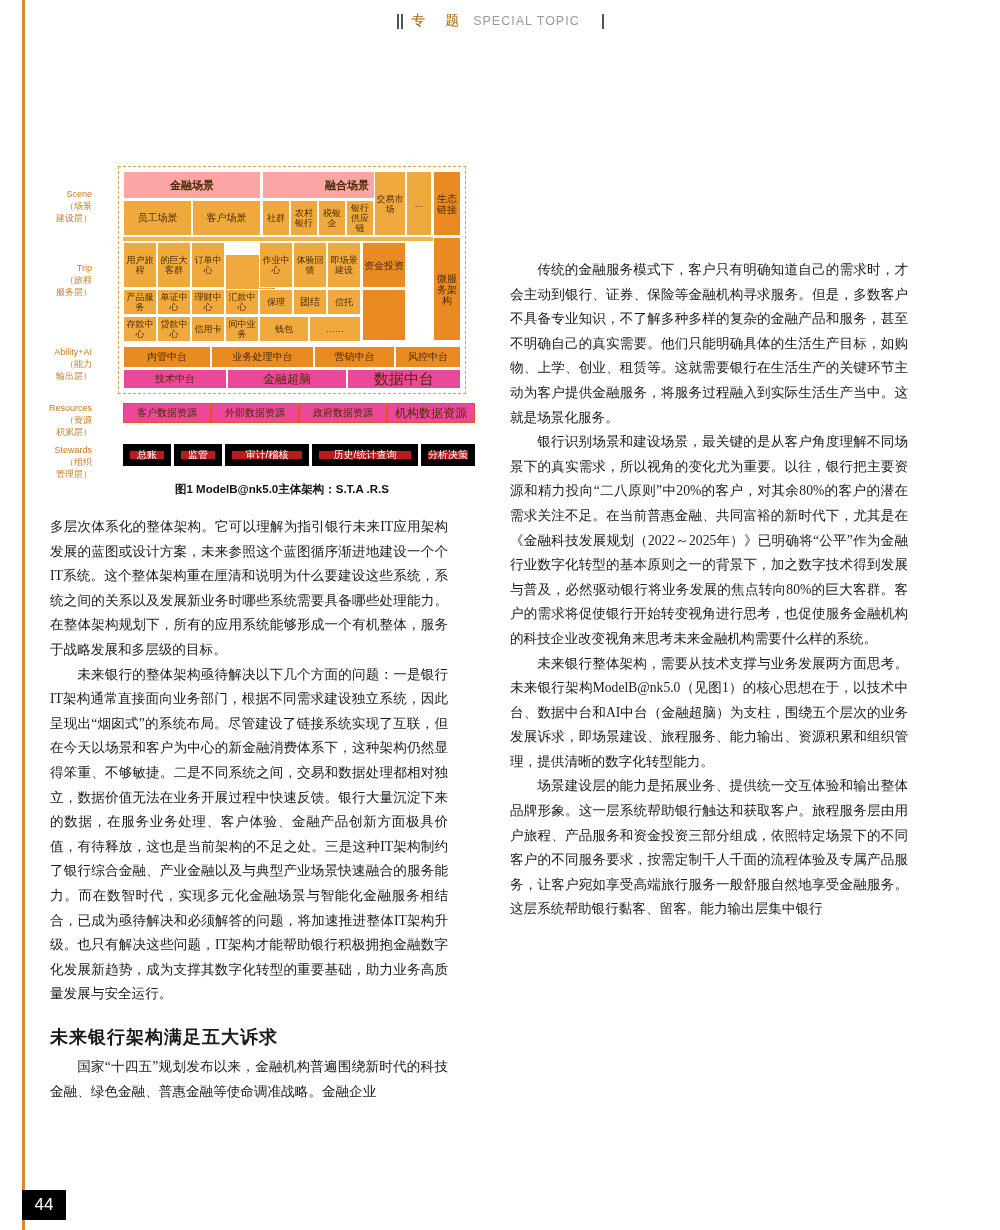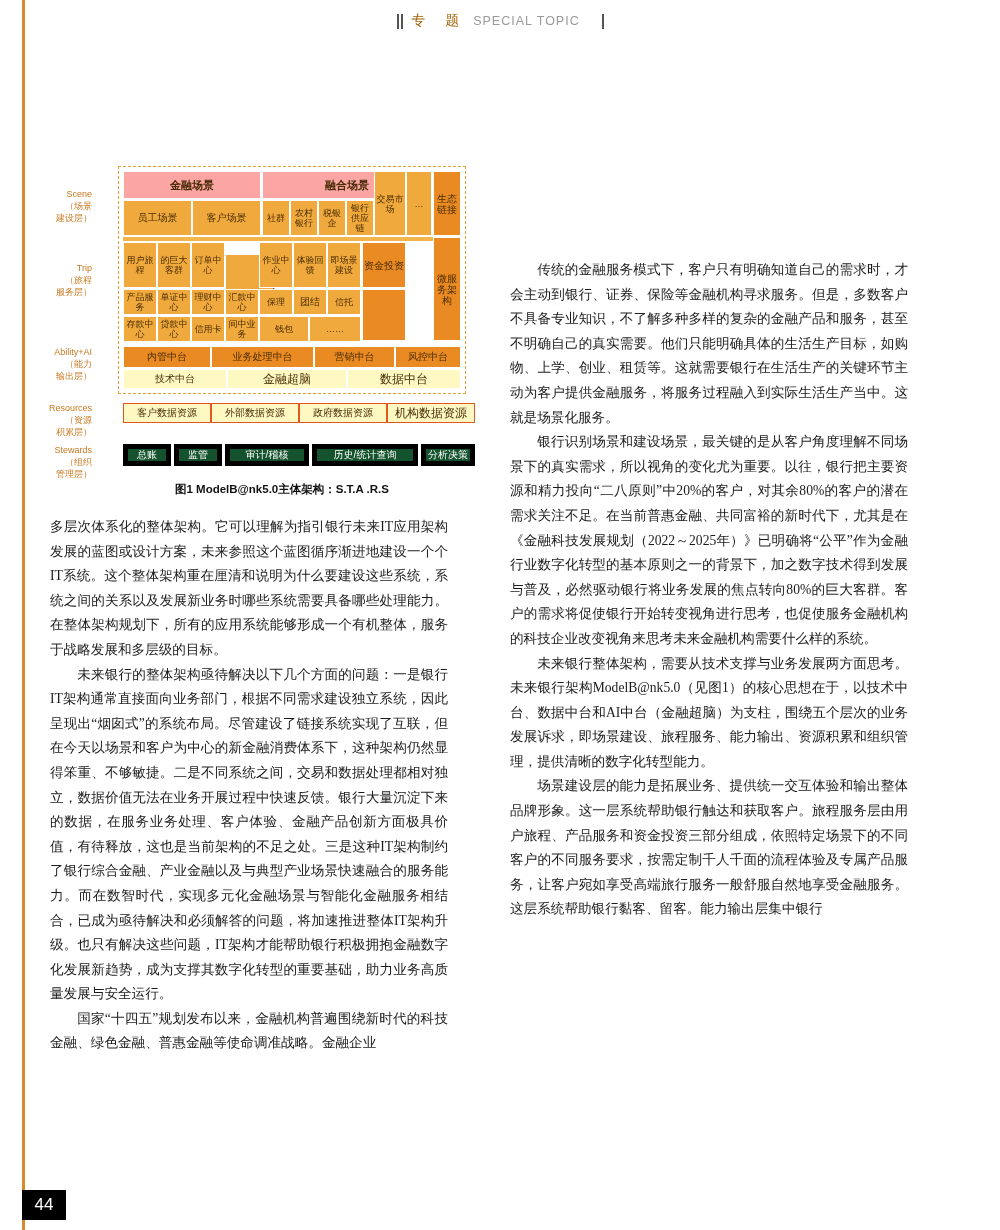--- a/index.html
+++ b/index.html
@@ -34,22 +34,22 @@
 
   
   .lbl{position:absolute;font-family:"Liberation Sans","DejaVu Sans",sans-serif;font-size:9px;color:#c8781f;line-height:12px;text-align:right;width:74px;}
 
   
   .cell{position:absolute;box-sizing:border-box;display:flex;align-items:center;justify-content:center;
     font-family:"Liberation Sans","DejaVu Sans",sans-serif;color:#4a2d06;text-align:center;}
   .c-orange{background:#f0a93c;border:1px solid #ffffff;}
   .c-lorange{background:#fca5a5;border:1px solid #ffffff;}
   .c-deep{background:#e98a22;border:1px solid #ffffff;}
-  .c-red{background:#14532d;border:5px solid #000000;color:#fff;}
-  .c-pale{background:#fef9c3;border:1px solid #ffffff;}
+  .c-red{background:#b91c1c;border:7px solid #000000;color:#fff;}
+  .c-pale{background:#ec4899;border:1px solid #ffffff;}
 
   
   .pagenum{position:absolute;left:22px;top:1190px;width:44px;height:30px;background:#000000;color:#fff;
     font-family:"Liberation Sans","DejaVu Sans",sans-serif;font-size:17px;display:flex;align-items:center;justify-content:center;}
 </style>
 </head>
 <body>
 
 <div class="left-rule"></div>
 
@@ -136,40 +136,41 @@
     <div class="cell c-orange" style="left:163px;top:150px;width:50px;height:26px;font-size:9px;line-height:10px;">钱包</div>
     <div class="cell c-orange" style="left:213px;top:150px;width:52px;height:26px;font-size:9px;line-height:10px;">……</div>
 
     <div class="cell c-deep" style="left:27px;top:180px;width:88px;height:22px;font-size:10px;">内管中台</div>
     <div class="cell c-deep" style="left:115px;top:180px;width:103px;height:22px;font-size:10px;">业务处理中台</div>
     <div class="cell c-deep" style="left:218px;top:180px;width:81px;height:22px;font-size:10px;">营销中台</div>
     <div class="cell c-deep" style="left:299px;top:180px;width:66px;height:22px;font-size:10px;">风控中台</div>
 
     <div class="cell c-pale" style="left:27px;top:203px;width:104px;height:20px;font-size:10px;">技术中台</div>
     <div class="cell c-pale" style="left:131px;top:203px;width:120px;height:20px;font-size:12px;">金融超脑</div>
-    <div class="cell c-pale" style="left:251px;top:203px;width:114px;height:20px;font-size:12px;text-align:center;">数据中台</div>
+    <div class="cell c-pale" style="left:251px;top:203px;width:114px;height:20px;font-size:15px;text-align:center;">数据中台</div>
 
     <div class="cell c-pale" style="left:27px;top:237px;width:88px;height:20px;font-size:10px;border-color:#e3571f;">客户数据资源</div>
     <div class="cell c-pale" style="left:115px;top:237px;width:88px;height:20px;font-size:10px;border-color:#e3571f;">外部数据资源</div>
     <div class="cell c-pale" style="left:203px;top:237px;width:88px;height:20px;font-size:10px;border-color:#e3571f;">政府数据资源</div>
     <div class="cell c-pale" style="left:291px;top:237px;width:88px;height:20px;font-size:12px;border-color:#e3571f;">机构数据资源</div>
 
     <div class="cell c-red" style="left:27px;top:278px;width:48px;height:22px;font-size:10px;">总账</div>
     <div class="cell c-red" style="left:78px;top:278px;width:48px;height:22px;font-size:10px;">监管</div>
     <div class="cell c-red" style="left:129px;top:278px;width:84px;height:22px;font-size:10px;">审计/稽核</div>
     <div class="cell c-red" style="left:216px;top:278px;width:106px;height:22px;font-size:10px;">历史/统计查询</div>
     <div class="cell c-red" style="left:325px;top:278px;width:54px;height:22px;font-size:10px;">分析决策</div>
   </div>
 </div>
 
 <div class="fig-cap">图1  ModelB@nk5.0主体架构：S.T.A .R.S</div>
 
 <div class="col col-left">
   <p style="text-indent:0;">多层次体系化的整体架构。它可以理解为指引银行未来IT应用架构发展的蓝图或设计方案，未来参照这个蓝图循序渐进地建设一个个IT系统。这个整体架构重在厘清和说明为什么要建设这些系统，系统之间的关系以及发展新业务时哪些系统需要具备哪些处理能力。在整体架构规划下，所有的应用系统能够形成一个有机整体，服务于战略发展和多层级的目标。</p>
   <p>未来银行的整体架构亟待解决以下几个方面的问题：一是银行IT架构通常直接面向业务部门，根据不同需求建设独立系统，因此呈现出“烟囱式”的系统布局。尽管建设了链接系统实现了互联，但在今天以场景和客户为中心的新金融消费体系下，这种架构仍然显得笨重、不够敏捷。二是不同系统之间，交易和数据处理都相对独立，数据价值无法在业务开展过程中快速反馈。银行大量沉淀下来的数据，在服务业务处理、客户体验、金融产品创新方面极具价值，有待释放，这也是当前架构的不足之处。三是这种IT架构制约了银行综合金融、产业金融以及与典型产业场景快速融合的服务能力。而在数智时代，实现多元化金融场景与智能化金融服务相结合，已成为亟待解决和必须解答的问题，将加速推进整体IT架构升级。也只有解决这些问题，IT架构才能帮助银行积极拥抱金融数字化发展新趋势，成为支撑其数字化转型的重要基础，助力业务高质量发展与安全运行。</p>
+  <h2 class="sec-head">未来银行架构满足五大诉求</h2>
   <p>国家“十四五”规划发布以来，金融机构普遍围绕新时代的科技金融、绿色金融、普惠金融等使命调准战略。金融企业</p>
 </div>
 
 <div class="col col-right">
   <p>传统的金融服务模式下，客户只有明确知道自己的需求时，才会主动到银行、证券、保险等金融机构寻求服务。但是，多数客户不具备专业知识，不了解多种多样的复杂的金融产品和服务，甚至不明确自己的真实需要。他们只能明确具体的生活生产目标，如购物、上学、创业、租赁等。这就需要银行在生活生产的关键环节主动为客户提供金融服务，将服务过程融入到实际生活生产当中。这就是场景化服务。</p>
   <p>银行识别场景和建设场景，最关键的是从客户角度理解不同场景下的真实需求，所以视角的变化尤为重要。以往，银行把主要资源和精力投向“二八原则”中20%的客户，对其余80%的客户的潜在需求关注不足。在当前普惠金融、共同富裕的新时代下，尤其是在《金融科技发展规划（2022～2025年）》已明确将“公平”作为金融行业数字化转型的基本原则之一的背景下，加之数字技术得到发展与普及，必然驱动银行将业务发展的焦点转向80%的巨大客群。客户的需求将促使银行开始转变视角进行思考，也促使服务金融机构的科技企业改变视角来思考未来金融机构需要什么样的系统。</p>
   <p>未来银行整体架构，需要从技术支撑与业务发展两方面思考。未来银行架构ModelB@nk5.0（见图1）的核心思想在于，以技术中台、数据中台和AI中台（金融超脑）为支柱，围绕五个层次的业务发展诉求，即场景建设、旅程服务、能力输出、资源积累和组织管理，提供清晰的数字化转型能力。</p>
   <p>场景建设层的能力是拓展业务、提供统一交互体验和输出整体品牌形象。这一层系统帮助银行触达和获取客户。旅程服务层由用户旅程、产品服务和资金投资三部分组成，依照特定场景下的不同客户的不同服务要求，按需定制千人千面的流程体验及专属产品服务，让客户宛如享受高端旅行服务一般舒服自然地享受金融服务。这层系统帮助银行黏客、留客。能力输出层集中银行</p>
 </div>
 

